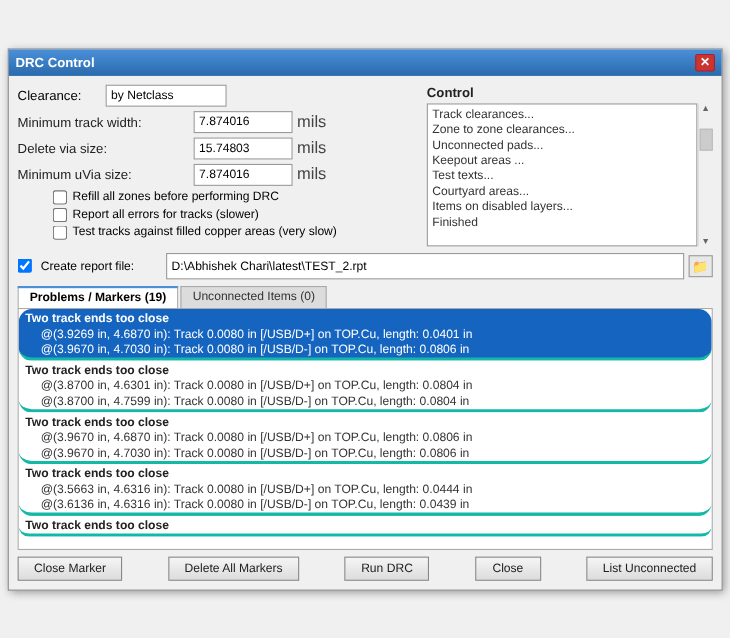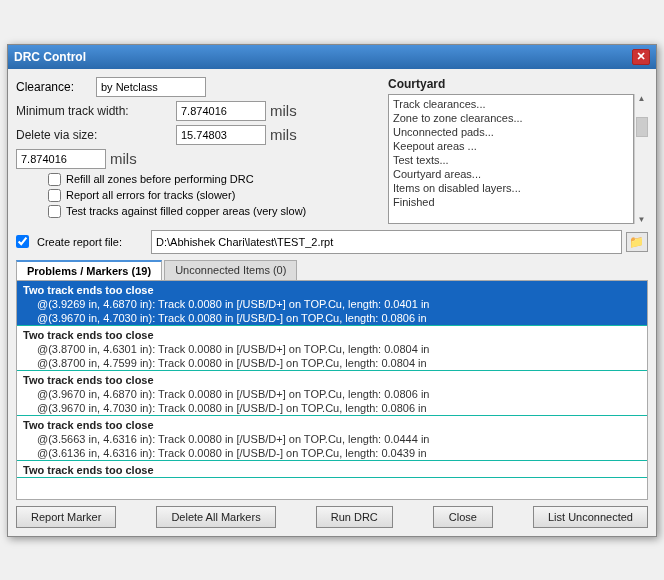--- a/index.html
+++ b/index.html
@@ -183,21 +183,22 @@
       border-top: 2px solid #4a90d9;
     }
     .results-panel {
       border: 1px solid #aaa;
       background: white;
       height: 220px;
       overflow-y: auto;
       font-size: 11px;
     }
     .result-group {
-      border-bottom: 1px solid #14b8a6;
+      border-bottom: 3px solid #14b8a6;
+      border-radius: 12px;
     }
     .result-group.selected {
       background: #1565c0;
       color: white;
     }
     .result-header {
       font-weight: bold;
       padding: 3px 6px 1px 6px;
       color: #222;
     }
@@ -283,40 +284,41 @@
           <span class="form-unit">mils</span>
         </div>
 
         <div class="form-row">
           <span class="form-label">Delete via size:</span>
           <input class="form-input" type="text" value="15.74803" style="">
           <span class="form-unit">mils</span>
         </div>
 
         <div class="form-row">
+          <span class="form-label">Minimum uVia size:</span>
           <input class="form-input" type="text" value="7.874016" style="">
           <span class="form-unit">mils</span>
         </div>
 
         <div class="checkbox-row">
           <input type="checkbox" style="">
           <span>Refill all zones before performing DRC</span>
         </div>
         <div class="checkbox-row">
           <input type="checkbox" style="">
           <span>Report all errors for tracks (slower)</span>
         </div>
         <div class="checkbox-row">
           <input type="checkbox" style="">
           <span>Test tracks against filled copper areas (very slow)</span>
         </div>
       </div>
 
       <div class="messages-panel">
-        <div class="messages-label">Courtyard</div>
+        <div class="messages-label">Control</div>
         <div class="messages-wrapper">
           <div class="messages-list messages-list-inner">
           <div>Track clearances...</div>
               <div>Zone to zone clearances...</div>
               <div>Unconnected pads...</div>
               <div>Keepout areas ...</div>
               <div>Test texts...</div>
               <div>Courtyard areas...</div>
               <div>Items on disabled layers...</div>
               <div>Finished</div>
@@ -362,20 +364,20 @@
           <div class="result-header">Two track ends too close</div>
           <div class="result-line">@(3.5663 in, 4.6316 in): Track 0.0080 in [/USB/D+] on TOP.Cu, length: 0.0444 in</div>
           <div class="result-line">@(3.6136 in, 4.6316 in): Track 0.0080 in [/USB/D-] on TOP.Cu, length: 0.0439 in</div>
         </div>
         <div class="result-group">
           <div class="result-header">Two track ends too close</div>
         </div>
       </div>
 
     <div class="bottom-buttons">
-      <button class="btn">Report Marker</button>
+      <button class="btn">Close Marker</button>
       <button class="btn">Delete All Markers</button>
       <button class="btn">Run DRC</button>
       <button class="btn">Close</button>
       <button class="btn">List Unconnected</button>
     </div>
   </div>
 </div>
 
 </body></html>

